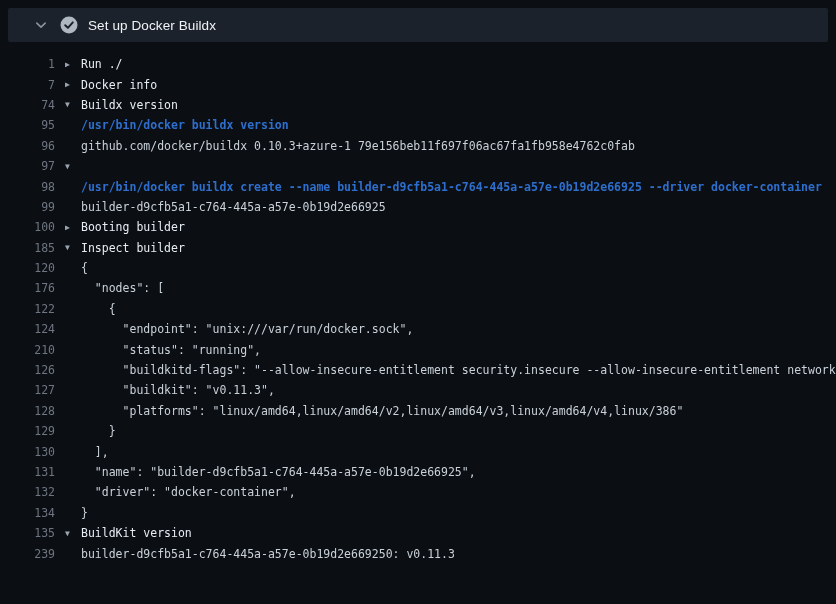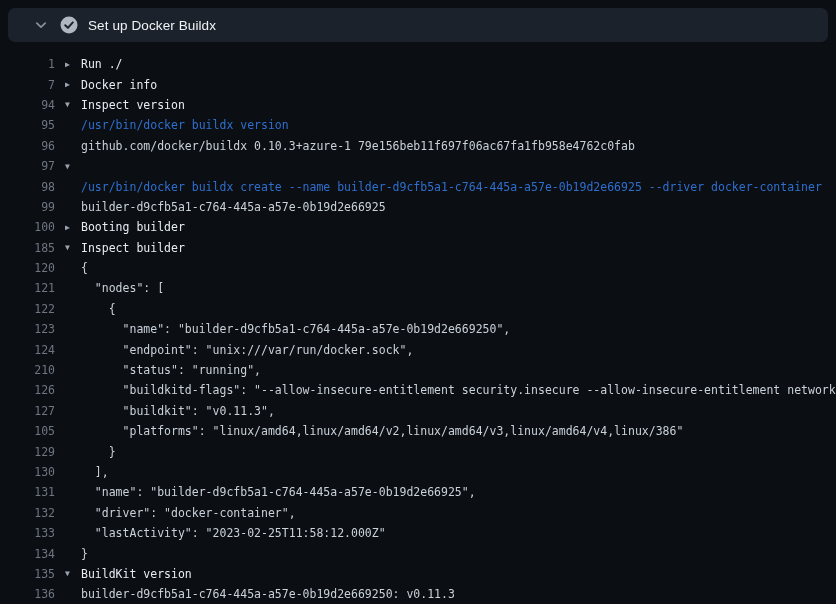--- a/index.html
+++ b/index.html
@@ -4,21 +4,21 @@
 <style>
   * { margin:0; padding:0; box-sizing:border-box; }
   html,body { width:836px; height:604px; overflow:hidden; }
   body {
     background:#0b0e13;
     font-family:"DejaVu Sans Mono","Liberation Mono",monospace;
   }
   
   .step-header {
     position:absolute; top:8px; left:8px; right:8px; height:34px;
-    background:#1c222b; border-radius:7px;
+    background:#1c222b; border-radius:2px;
     display:flex; align-items:center; cursor:pointer;
     padding:0 12px 0 26px;
   }
   .chev { width:14px; height:14px; flex:0 0 auto; }
   .status-circle { width:18px; height:18px; margin-left:12px; flex:0 0 auto; }
   .step-title {
     margin-left:10px; color:#f0f3f6;
     font-family:"Liberation Sans","DejaVu Sans",sans-serif;
     font-size:13.5px; font-weight:400; letter-spacing:.1px;
   }
@@ -35,59 +35,57 @@
     flex:0 0 55px; text-align:right; color:#6e7681; cursor:pointer;
     user-select:none;
   }
   .content { display:flex; align-items:center; flex:1 1 auto; min-width:0; overflow:hidden; white-space:pre; }
   .content.indent { padding-left:26px; }
   .marker {
     display:inline-block; width:16px; margin-left:10px;
     font-size:8px; color:#9ba5b0; text-align:left;
   }
   .txt-group   { color:#e6edf3; }
-  .txt-command { color:#2e6fce; font-weight:normal; }
+  .txt-command { color:#2e6fce; font-weight:bold; }
   .txt-output  { color:#c9d1d9;text-align:center; }
   .row.group { cursor:pointer; }
 </style>
 </head>
 <body>
 
 <div class="step-header">
   <svg class="chev" viewBox="0 0 16 16">
     <path d="M3.2 5.8 L8 10.4 L12.8 5.8" fill="none" stroke="#8b949e" stroke-width="1.8" stroke-linecap="round" stroke-linejoin="round"></path>
   </svg>
   <svg class="status-circle" viewBox="0 0 18 18">
     <circle cx="9" cy="9" r="8.5" fill="#afb8c1"></circle>
     <path d="M5.2 9.2 L7.9 11.8 L12.8 6.4" fill="none" stroke="#1c222b" stroke-width="2" stroke-linecap="round" stroke-linejoin="round"></path>
   </svg>
   <span class="step-title">Set up Docker Buildx</span>
 </div>
 
 <div class="log">
     <div class="row group"><span class="ln">1</span><span class="content"><span class="marker">▶</span><span class="txt-group">Run ./</span></span></div>
     <div class="row group"><span class="ln">7</span><span class="content"><span class="marker">▶</span><span class="txt-group">Docker info</span></span></div>
-    <div class="row group"><span class="ln">94</span><span class="content"><span class="marker">▼</span><span class="txt-group">Inspect version</span></span></div>
+    <div class="row group"><span class="ln">74</span><span class="content"><span class="marker">▼</span><span class="txt-group">Buildx version</span></span></div>
     <div class="row"><span class="ln">95</span><span class="content indent"><span class="txt-command">/usr/bin/docker buildx version</span></span></div>
     <div class="row"><span class="ln">96</span><span class="content indent"><span class="txt-output">github.com/docker/buildx 0.10.3+azure-1 79e156beb11f697f06ac67fa1fb958e4762c0fab</span></span></div>
     <div class="row group"><span class="ln">97</span><span class="content"><span class="marker">▼</span></span></div>
     <div class="row"><span class="ln">98</span><span class="content indent"><span class="txt-command">/usr/bin/docker buildx create --name builder-d9cfb5a1-c764-445a-a57e-0b19d2e66925 --driver docker-container</span></span></div>
     <div class="row"><span class="ln">99</span><span class="content indent"><span class="txt-output">builder-d9cfb5a1-c764-445a-a57e-0b19d2e66925</span></span></div>
     <div class="row group"><span class="ln">100</span><span class="content"><span class="marker">▶</span><span class="txt-group">Booting builder</span></span></div>
     <div class="row group"><span class="ln">185</span><span class="content"><span class="marker">▼</span><span class="txt-group">Inspect builder</span></span></div>
     <div class="row"><span class="ln">120</span><span class="content indent"><span class="txt-output">{</span></span></div>
-    <div class="row"><span class="ln">121</span><span class="content indent"><span class="txt-output">  "nodes": [</span></span></div>
+    <div class="row"><span class="ln">176</span><span class="content indent"><span class="txt-output">  "nodes": [</span></span></div>
     <div class="row"><span class="ln">122</span><span class="content indent"><span class="txt-output">    {</span></span></div>
-    <div class="row"><span class="ln">123</span><span class="content indent"><span class="txt-output">      "name": "builder-d9cfb5a1-c764-445a-a57e-0b19d2e669250",</span></span></div>
     <div class="row"><span class="ln">124</span><span class="content indent"><span class="txt-output">      "endpoint": "unix:///var/run/docker.sock",</span></span></div>
     <div class="row"><span class="ln">210</span><span class="content indent"><span class="txt-output">      "status": "running",</span></span></div>
     <div class="row"><span class="ln">126</span><span class="content indent"><span class="txt-output">      "buildkitd-flags": "--allow-insecure-entitlement security.insecure --allow-insecure-entitlement network.host",</span></span></div>
     <div class="row"><span class="ln">127</span><span class="content indent"><span class="txt-output">      "buildkit": "v0.11.3",</span></span></div>
-    <div class="row"><span class="ln">105</span><span class="content indent"><span class="txt-output">      "platforms": "linux/amd64,linux/amd64/v2,linux/amd64/v3,linux/amd64/v4,linux/386"</span></span></div>
+    <div class="row"><span class="ln">128</span><span class="content indent"><span class="txt-output">      "platforms": "linux/amd64,linux/amd64/v2,linux/amd64/v3,linux/amd64/v4,linux/386"</span></span></div>
     <div class="row"><span class="ln">129</span><span class="content indent"><span class="txt-output">    }</span></span></div>
     <div class="row"><span class="ln">130</span><span class="content indent"><span class="txt-output">  ],</span></span></div>
     <div class="row"><span class="ln">131</span><span class="content indent"><span class="txt-output">  "name": "builder-d9cfb5a1-c764-445a-a57e-0b19d2e66925",</span></span></div>
     <div class="row"><span class="ln">132</span><span class="content indent"><span class="txt-output">  "driver": "docker-container",</span></span></div>
-    <div class="row"><span class="ln">133</span><span class="content indent"><span class="txt-output">  "lastActivity": "2023-02-25T11:58:12.000Z"</span></span></div>
     <div class="row"><span class="ln">134</span><span class="content indent"><span class="txt-output">}</span></span></div>
     <div class="row group"><span class="ln">135</span><span class="content"><span class="marker">▼</span><span class="txt-group">BuildKit version</span></span></div>
-    <div class="row"><span class="ln">136</span><span class="content indent"><span class="txt-output">builder-d9cfb5a1-c764-445a-a57e-0b19d2e669250: v0.11.3</span></span></div>
+    <div class="row"><span class="ln">239</span><span class="content indent"><span class="txt-output">builder-d9cfb5a1-c764-445a-a57e-0b19d2e669250: v0.11.3</span></span></div>
   </div>
 
 </body></html>

